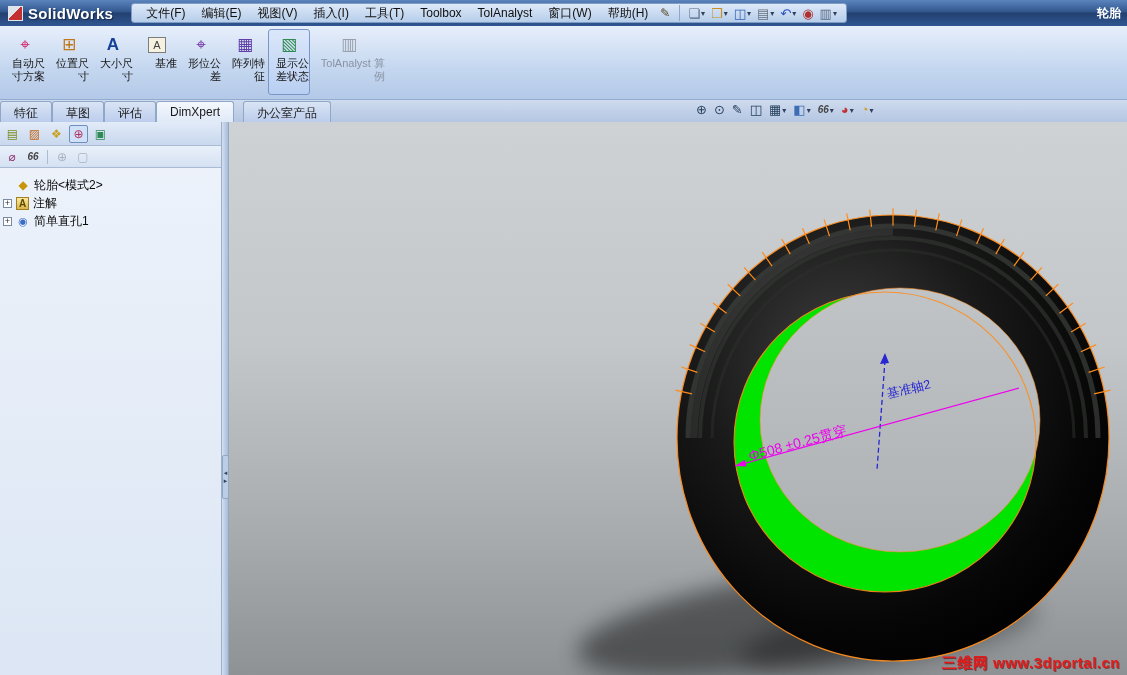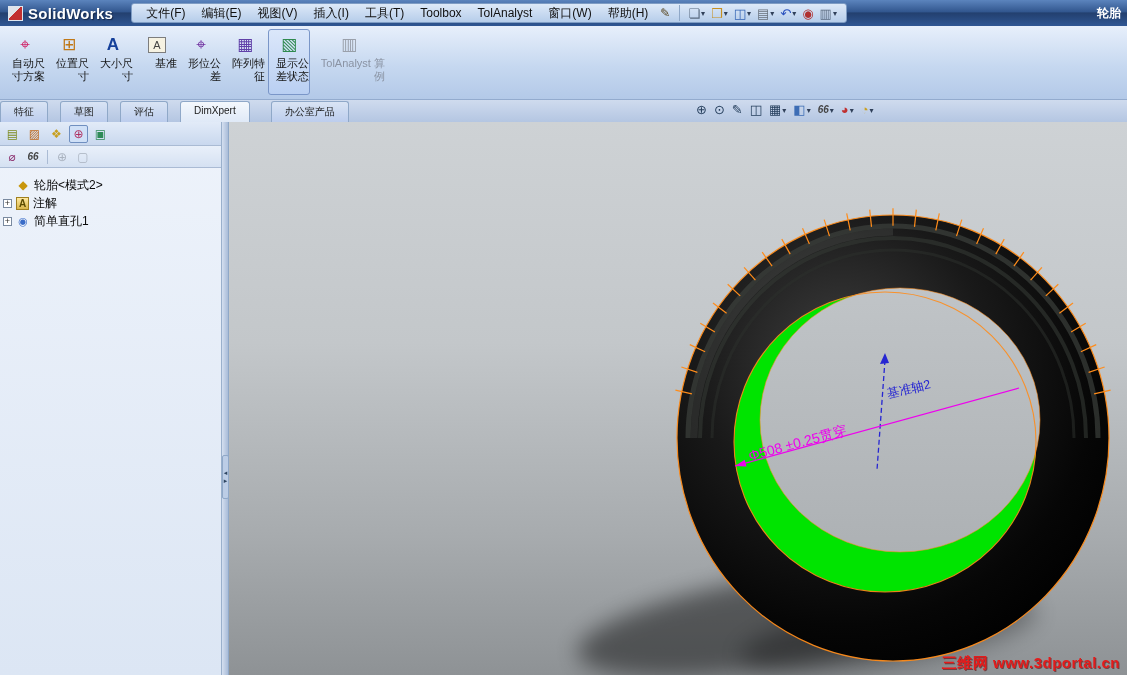--- a/index.html
+++ b/index.html
@@ -40,21 +40,21 @@
   .ricon { height:24px; font-size:17px; line-height:24px; }
   .ricon.boxed { border:1px solid #7d7d7d; background:#f6f2e2; height:16px; line-height:14px;
     font-size:11px; padding:0 4px; margin:4px 0; }
   .rlabel { font-size:11px; line-height:13px; text-align:right; color:#151515; width:100%; word-break:break-all; }
   .ri0{color:#cf2266}.ri1{color:#c07818}.ri2{color:#15409a;font-weight:bold}.ri3{color:#444}
   .ri4{color:#7030a0}.ri5{color:#6040a8}.ri6{color:#2f8a4f}.ri7{color:#9aa0ab}
 
   
   .tabbar { position:absolute; left:0; top:100px; width:100%; height:22px;
     background:linear-gradient(#cfdbee,#b4c6e2); display:flex; align-items:flex-end; }
-  .tab { height:21px; padding:3px 13px 0 13px; margin-right:12px; font-size:10px; color:#1a1a1a;
+  .tab { height:21px; padding:3px 13px 0 13px; margin-right:0; font-size:12px; color:#1a1a1a;
     background:linear-gradient(#d9e4f4,#bccded); border:1px solid #8fa8c8; border-bottom:none;
     border-radius:3px 3px 0 0; cursor:default; white-space:nowrap; }
   .tab.active { background:linear-gradient(#f4f8fd,#dfe9f7); font-weight:normal; }
   .tab.offset { margin-left:9px; }
   .hud { position:absolute; left:696px; top:3px; display:flex; align-items:center; gap:7px; }
   .hud-icon { display:flex; align-items:center; font-size:13px; color:#27405e; cursor:default; }
   .hud-glyph { line-height:14px; }
   .h66 { font-size:10px; font-weight:bold; font-style:italic; color:#444; }
   .h-style{color:#3d6db5}.h-app{color:#c03030}.h-scene{color:#caa020}
 

